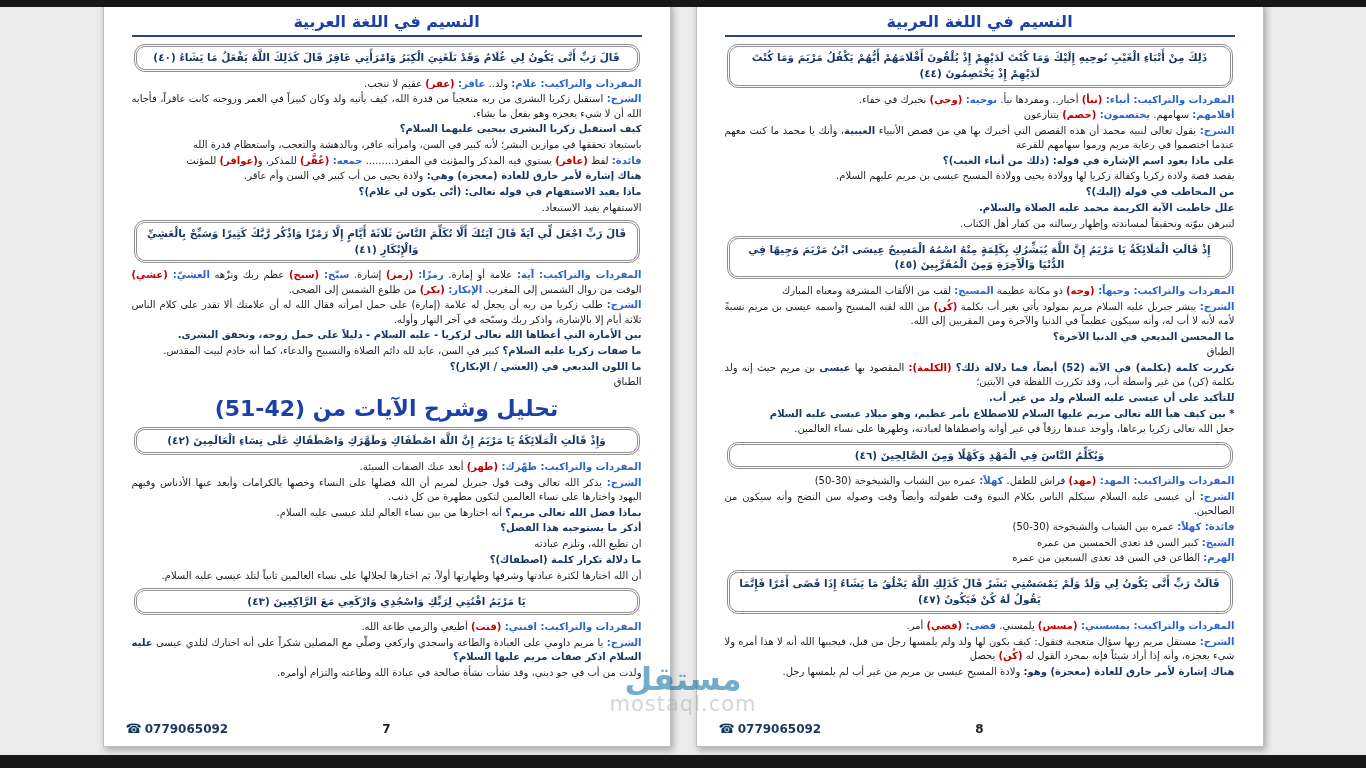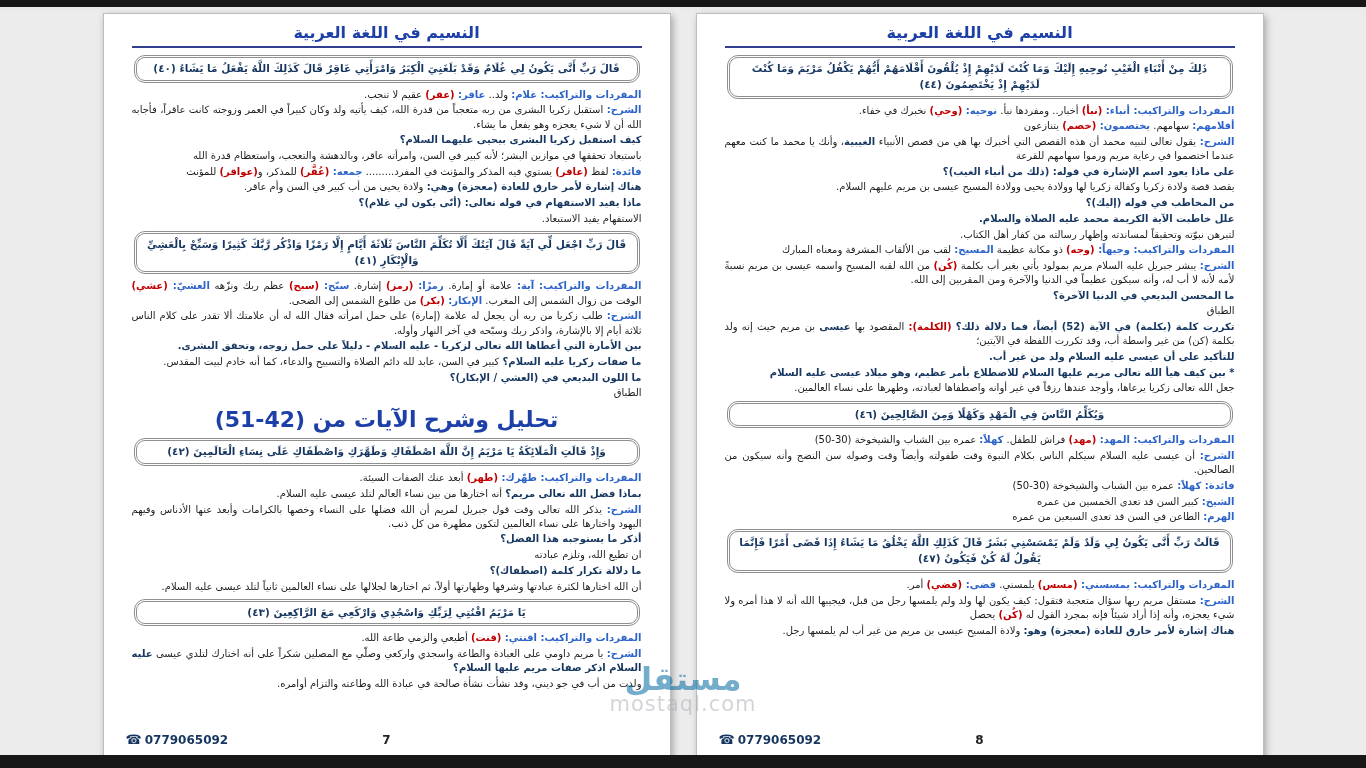--- a/index.html
+++ b/index.html
@@ -6,21 +6,21 @@
   html,body {
     width:1366px; height:768px; overflow:hidden;
     background:#ebebeb;
     font-family:"DejaVu Sans", sans-serif;
   }
   .chrome-bar { position:absolute; left:0; width:100%; background:#171717; z-index:20; }
   .chrome-bar.top { top:0; height:7px; }
   .chrome-bar.bottom { bottom:0; height:13px; }
 
   .pages-row {
-    position:absolute; top:12px; left:0; width:100%; height:748px;
+    position:absolute; top:1px; left:0; width:100%; height:748px;
     display:flex; justify-content:center; gap:25px;
     background:#ececec; padding-top:1px;
   }
   .page {
     width:568px; height:745px; background:#ffffff;
     border:1px solid #bdbdbd;
     box-shadow:2px 3px 7px rgba(0,0,0,.30);
     position:relative; direction:rtl;
     padding:9px 28px 36px 28px;
     overflow:hidden;
@@ -96,22 +96,22 @@
           <div class="verse"><span class="seg-q">قَالَ رَبِّ اجْعَل لِّي آيَةً قَالَ آيَتُكَ أَلَّا تُكَلِّمَ النَّاسَ ثَلَاثَةَ أَيَّامٍ إِلَّا رَمْزًا وَاذْكُر رَّبَّكَ كَثِيرًا وَسَبِّحْ بِالْعَشِيِّ وَالْإِبْكَارِ (٤١)</span></div>
           <p class="para"><span class="seg-lbl">المفردات والتراكيب: </span><span class="seg-term">آية:</span><span class="seg-txt"> علامة أو إمارة. </span><span class="seg-term">رمزًا:</span><span class="seg-red"> (رمز)</span><span class="seg-txt"> إشارة. </span><span class="seg-term">سبّح:</span><span class="seg-red"> (سبح)</span><span class="seg-txt"> عظم ربك ونزّهه </span><span class="seg-term">العشيّ:</span><span class="seg-red"> (عشي)</span><span class="seg-txt"> الوقت من زوال الشمس إلى المغرب. </span><span class="seg-term">الإبكار:</span><span class="seg-red"> (بكر)</span><span class="seg-txt"> من طلوع الشمس إلى الضحى.</span></p>
           <p class="para"><span class="seg-lbl">الشرح:</span><span class="seg-txt"> طلب زكريا من ربه أن يجعل له علامة (إمارة) على حمل امرأته فقال الله له أن علامتك ألا تقدر على كلام الناس ثلاثة أيام إلا بالإشارة، واذكر ربك وسبّحه في آخر النهار وأوله.</span></p>
           <p class="para"><span class="seg-q">بين الأمارة التي أعطاها الله تعالى لزكريا - عليه السلام - دليلاً على حمل زوجه، وتحقق البشرى.</span></p>
           <p class="para"><span class="seg-q">ما صفات زكريا عليه السلام؟</span><span class="seg-txt"> كبير في السن، عابد لله دائم الصلاة والتسبيح والدعاء، كما أنه خادم لبيت المقدس.</span></p>
           <p class="para"><span class="seg-q">ما اللون البديعي في (العشي / الإبكار)؟</span></p>
           <p class="para"><span class="seg-txt">الطباق</span></p>
           <div class="section-heading"><span class="seg-h">تحليل وشرح الآيات من (42-51)</span></div>
           <div class="verse"><span class="seg-q">وَإِذْ قَالَتِ الْمَلَائِكَةُ يَا مَرْيَمُ إِنَّ اللَّهَ اصْطَفَاكِ وَطَهَّرَكِ وَاصْطَفَاكِ عَلَى نِسَاءِ الْعَالَمِينَ (٤٢)</span></div>
           <p class="para"><span class="seg-lbl">المفردات والتراكيب: </span><span class="seg-term">طهّرك:</span><span class="seg-red"> (طهر)</span><span class="seg-txt"> أبعد عنك الصفات السيئة.</span></p>
+          <p class="para"><span class="seg-lbl">الشرح:</span><span class="seg-txt"> يذكر الله تعالى وقت قول جبريل لمريم أن الله فضلها على النساء وخصها بالكرامات وأبعد عنها الأدناس وفيهم اليهود واختارها على نساء العالمين لتكون مطهرة من كل ذنب.</span></p>
           <p class="para"><span class="seg-q">بماذا فضل الله تعالى مريم؟</span><span class="seg-txt"> أنه اختارها من بين نساء العالم لتلد عيسى عليه السلام.</span></p>
-          <p class="para"><span class="seg-lbl">الشرح:</span><span class="seg-txt"> يذكر الله تعالى وقت قول جبريل لمريم أن الله فضلها على النساء وخصها بالكرامات وأبعد عنها الأدناس وفيهم اليهود واختارها على نساء العالمين لتكون مطهرة من كل ذنب.</span></p>
           <p class="para"><span class="seg-q">أذكر ما يستوجبه هذا الفضل؟</span></p>
           <p class="para"><span class="seg-txt">ان تطيع الله، وتلزم عبادته</span></p>
           <p class="para"><span class="seg-q">ما دلالة تكرار كلمة (اصطفاك)؟</span></p>
           <p class="para"><span class="seg-txt">أن الله اختارها لكثرة عبادتها وشرفها وطهارتها أولاً، ثم اختارها لجلالها على نساء العالمين ثانياً لتلد عيسى عليه السلام.</span></p>
           <div class="verse"><span class="seg-q">يَا مَرْيَمُ اقْنُتِي لِرَبِّكِ وَاسْجُدِي وَارْكَعِي مَعَ الرَّاكِعِينَ (٤٣)</span></div>
           <p class="para"><span class="seg-lbl">المفردات والتراكيب: </span><span class="seg-term">اقنتي:</span><span class="seg-red"> (قنت)</span><span class="seg-txt"> أطيعي والزمي طاعة الله.</span></p>
           <p class="para"><span class="seg-lbl">الشرح:</span><span class="seg-txt"> يا مريم داومي على العبادة والطاعة واسجدي واركعي وصلّي مع المصلين شكراً على أنه اختارك لتلدي عيسى </span><span class="seg-q">عليه السلام اذكر صفات مريم عليها السلام؟</span></p>
           <p class="para"><span class="seg-txt">ولدت من أب في جو ديني، وقد نشأت نشأة صالحة في عبادة الله وطاعته والتزام أوامره.</span></p>
         </div>
       <div class="page-footer-phone">
@@ -128,20 +128,21 @@
       <div class="page-content">
           <div class="verse"><span class="seg-q">ذَلِكَ مِنْ أَنْبَاءِ الْغَيْبِ نُوحِيهِ إِلَيْكَ وَمَا كُنْتَ لَدَيْهِمْ إِذْ يُلْقُونَ أَقْلَامَهُمْ أَيُّهُمْ يَكْفُلُ مَرْيَمَ وَمَا كُنْتَ لَدَيْهِمْ إِذْ يَخْتَصِمُونَ (٤٤)</span></div>
           <p class="para"><span class="seg-lbl">المفردات والتراكيب: </span><span class="seg-term">أنباء:</span><span class="seg-red"> (نبأ)</span><span class="seg-txt"> أخبار.. ومفردها نبأ. </span><span class="seg-term">نوحيه:</span><span class="seg-red"> (وحي)</span><span class="seg-txt"> نخبرك في خفاء.</span></p>
           <p class="para"><span class="seg-term">أقلامهم:</span><span class="seg-txt"> سهامهم. </span><span class="seg-term">يختصمون:</span><span class="seg-red"> (خصم)</span><span class="seg-txt"> يتنازعون</span></p>
           <p class="para"><span class="seg-lbl">الشرح:</span><span class="seg-txt"> يقول تعالى لنبيه محمد أن هذه القصص التي أخبرك بها هي من قصص الأنبياء </span><span class="seg-q">الغيبية</span><span class="seg-txt">، وأنك يا محمد ما كنت معهم عندما اختصموا في رعاية مريم ورموا سهامهم للقرعة</span></p>
           <p class="para"><span class="seg-q">على ماذا يعود اسم الإشارة في قوله: (ذلك من أنباء الغيب)؟</span></p>
           <p class="para"><span class="seg-txt">يقصد قصة ولادة زكريا وكفالة زكريا لها وولادة يحيى وولادة المسيح عيسى بن مريم عليهم السلام.</span></p>
           <p class="para"><span class="seg-q">من المخاطب في قوله (إليك)؟</span></p>
           <p class="para"><span class="seg-q">علل خاطبت الآية الكريمة محمد عليه الصلاة والسلام.</span></p>
           <p class="para"><span class="seg-txt">لتبرهن نبوّته وتحقيقاً لمساندته وإظهار رسالته من كفار أهل الكتاب.</span></p>
+          <div class="verse"><span class="seg-q">إِذْ قَالَتِ الْمَلَائِكَةُ يَا مَرْيَمُ إِنَّ اللَّهَ يُبَشِّرُكِ بِكَلِمَةٍ مِنْهُ اسْمُهُ الْمَسِيحُ عِيسَى ابْنُ مَرْيَمَ وَجِيهًا فِي الدُّنْيَا وَالْآخِرَةِ وَمِنَ الْمُقَرَّبِينَ (٤٥)</span></div>
           <p class="para"><span class="seg-lbl">المفردات والتراكيب: </span><span class="seg-term">وجيهاً:</span><span class="seg-red"> (وجه)</span><span class="seg-txt"> ذو مكانة عظيمة </span><span class="seg-term">المسيح:</span><span class="seg-txt"> لقب من الألقاب المشرفة ومعناه المبارك</span></p>
           <p class="para"><span class="seg-lbl">الشرح:</span><span class="seg-txt"> يبشر جبريل عليه السلام مريم بمولود يأتي بغير أب بكلمة </span><span class="seg-red">(كُن)</span><span class="seg-txt"> من الله لقبه المسيح واسمه عيسى بن مريم نسبةً لأمه لأنه لا أب له، وأنه سيكون عظيماً في الدنيا والآخرة ومن المقربين إلى الله.</span></p>
           <p class="para"><span class="seg-q">ما المحسن البديعي في الدنيا الآخرة؟</span></p>
           <p class="para"><span class="seg-txt">الطباق</span></p>
           <p class="para"><span class="seg-q">تكررت كلمة (بكلمة) في الآية (52) أيضاً، فما دلالة ذلك؟</span><span class="seg-txt"> </span><span class="seg-red">(الكلمة):</span><span class="seg-txt"> المقصود بها </span><span class="seg-q">عيسى</span><span class="seg-txt"> بن مريم حيث إنه ولد بكلمة (كن) من غير واسطة أب، وقد تكررت اللفظة في الآيتين؛</span></p>
           <p class="para"><span class="seg-q">للتأكيد على أن عيسى عليه السلام ولد من غير أب.</span></p>
           <p class="para"><span class="seg-q">* بين كيف هيأ الله تعالى مريم عليها السلام للاضطلاع بأمر عظيم، وهو ميلاد عيسى عليه السلام</span></p>
           <p class="para"><span class="seg-txt">جعل الله تعالى زكريا يرعاها، وأوجد عندها رزقاً في غير أوانه واصطفاها لعبادته، وطهرها على نساء العالمين.</span></p>
           <div class="verse"><span class="seg-q">وَيُكَلِّمُ النَّاسَ فِي الْمَهْدِ وَكَهْلًا وَمِنَ الصَّالِحِينَ (٤٦)</span></div>
           <p class="para"><span class="seg-lbl">المفردات والتراكيب: </span><span class="seg-term">المهد:</span><span class="seg-red"> (مهد)</span><span class="seg-txt"> فراش للطفل. </span><span class="seg-term">كهلاً:</span><span class="seg-txt"> عمره بين الشباب والشيخوخة (30-50)</span></p>

